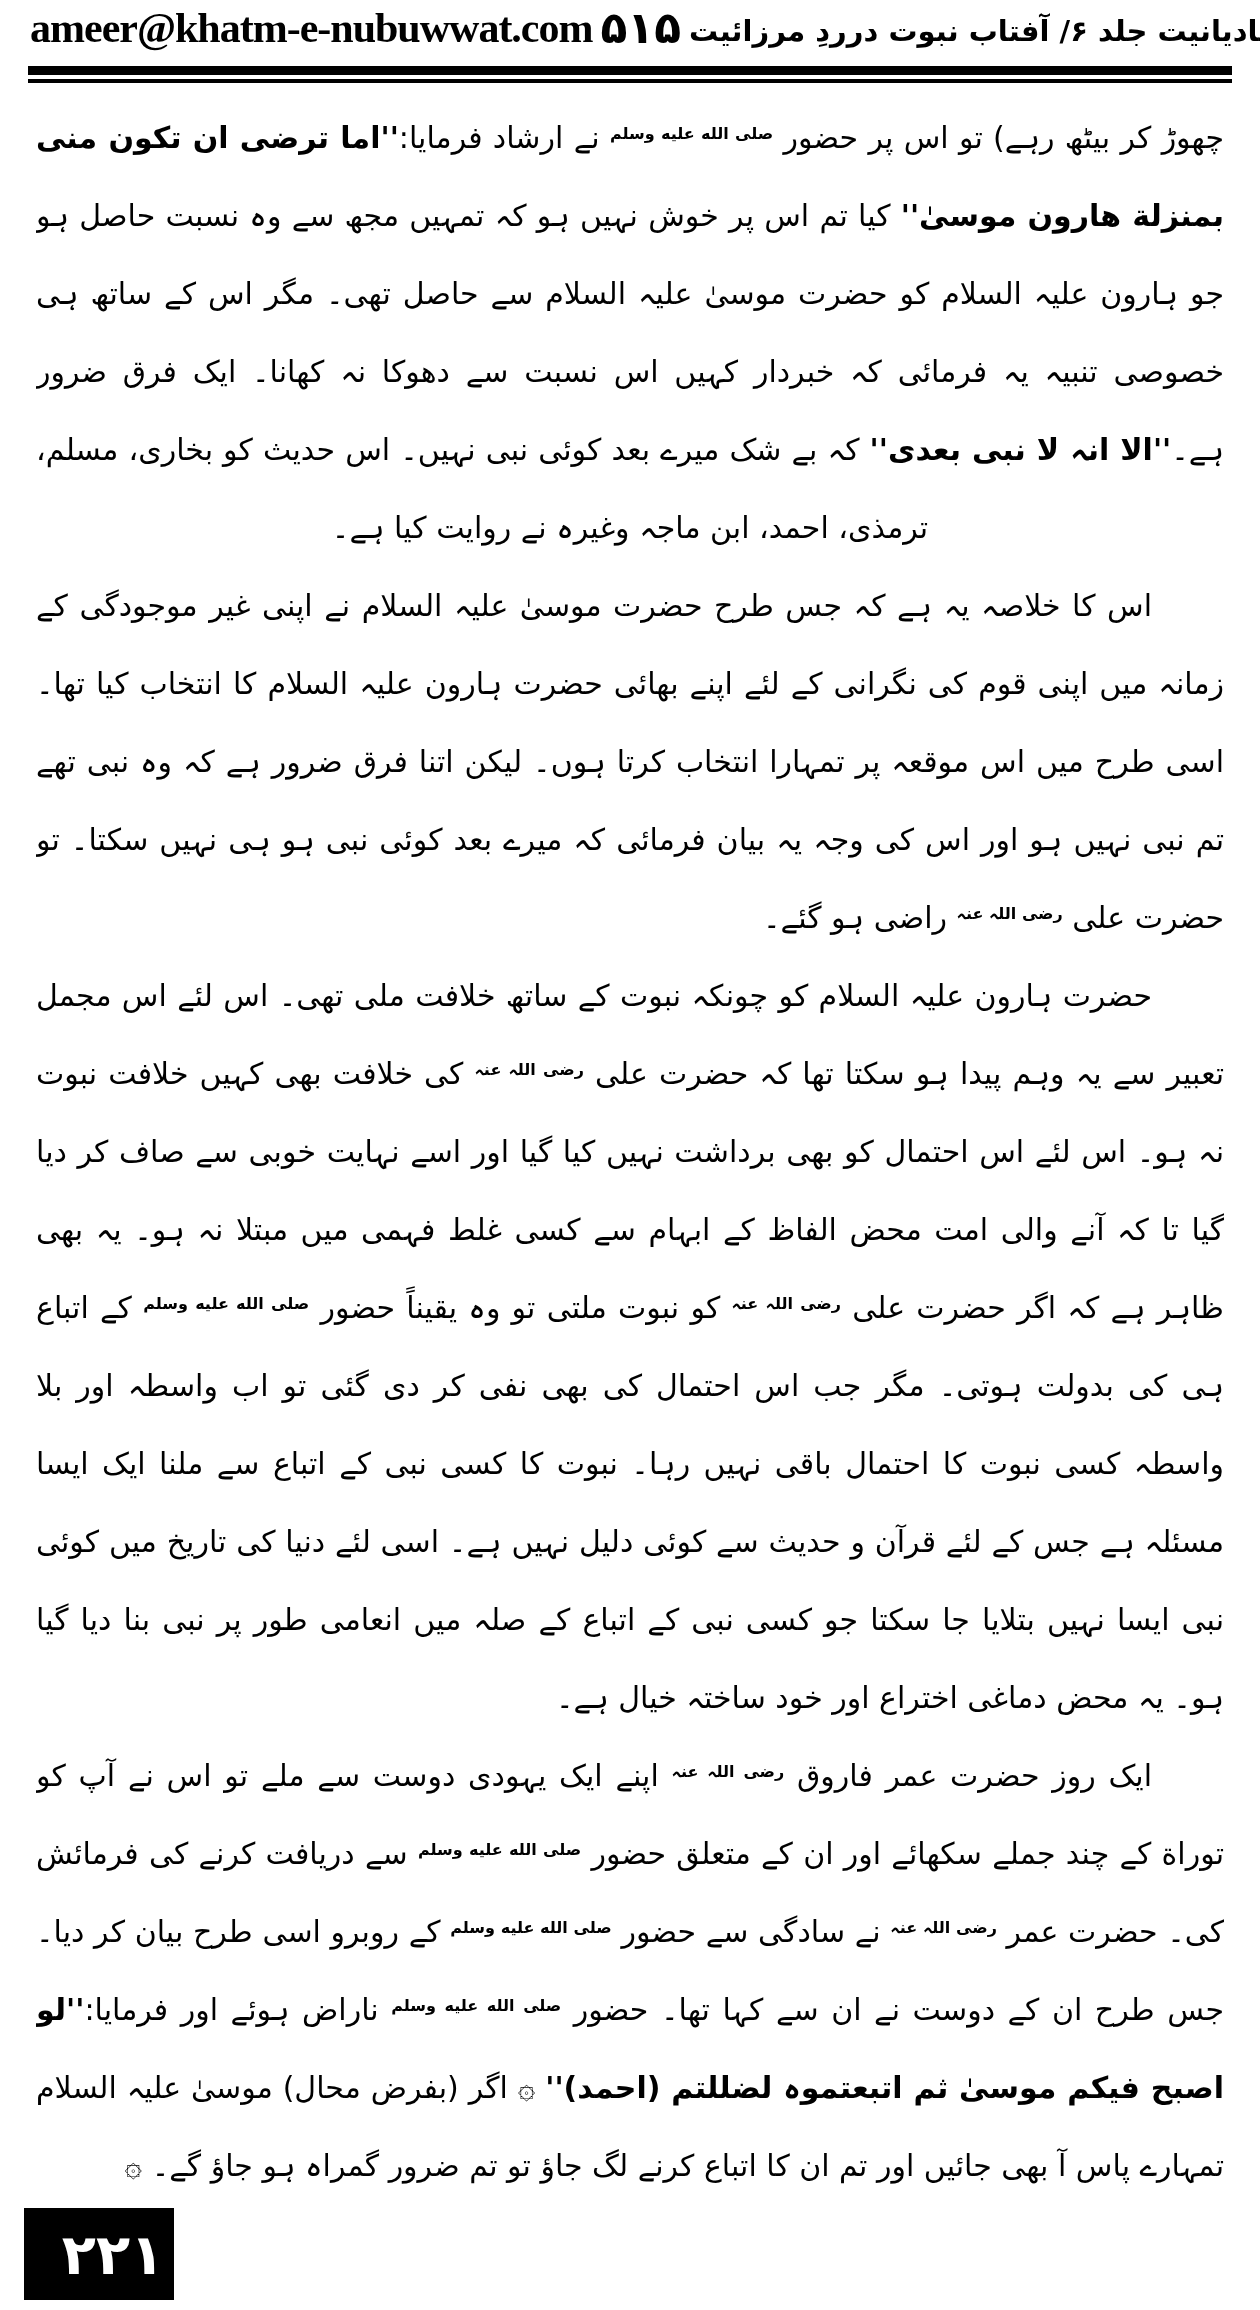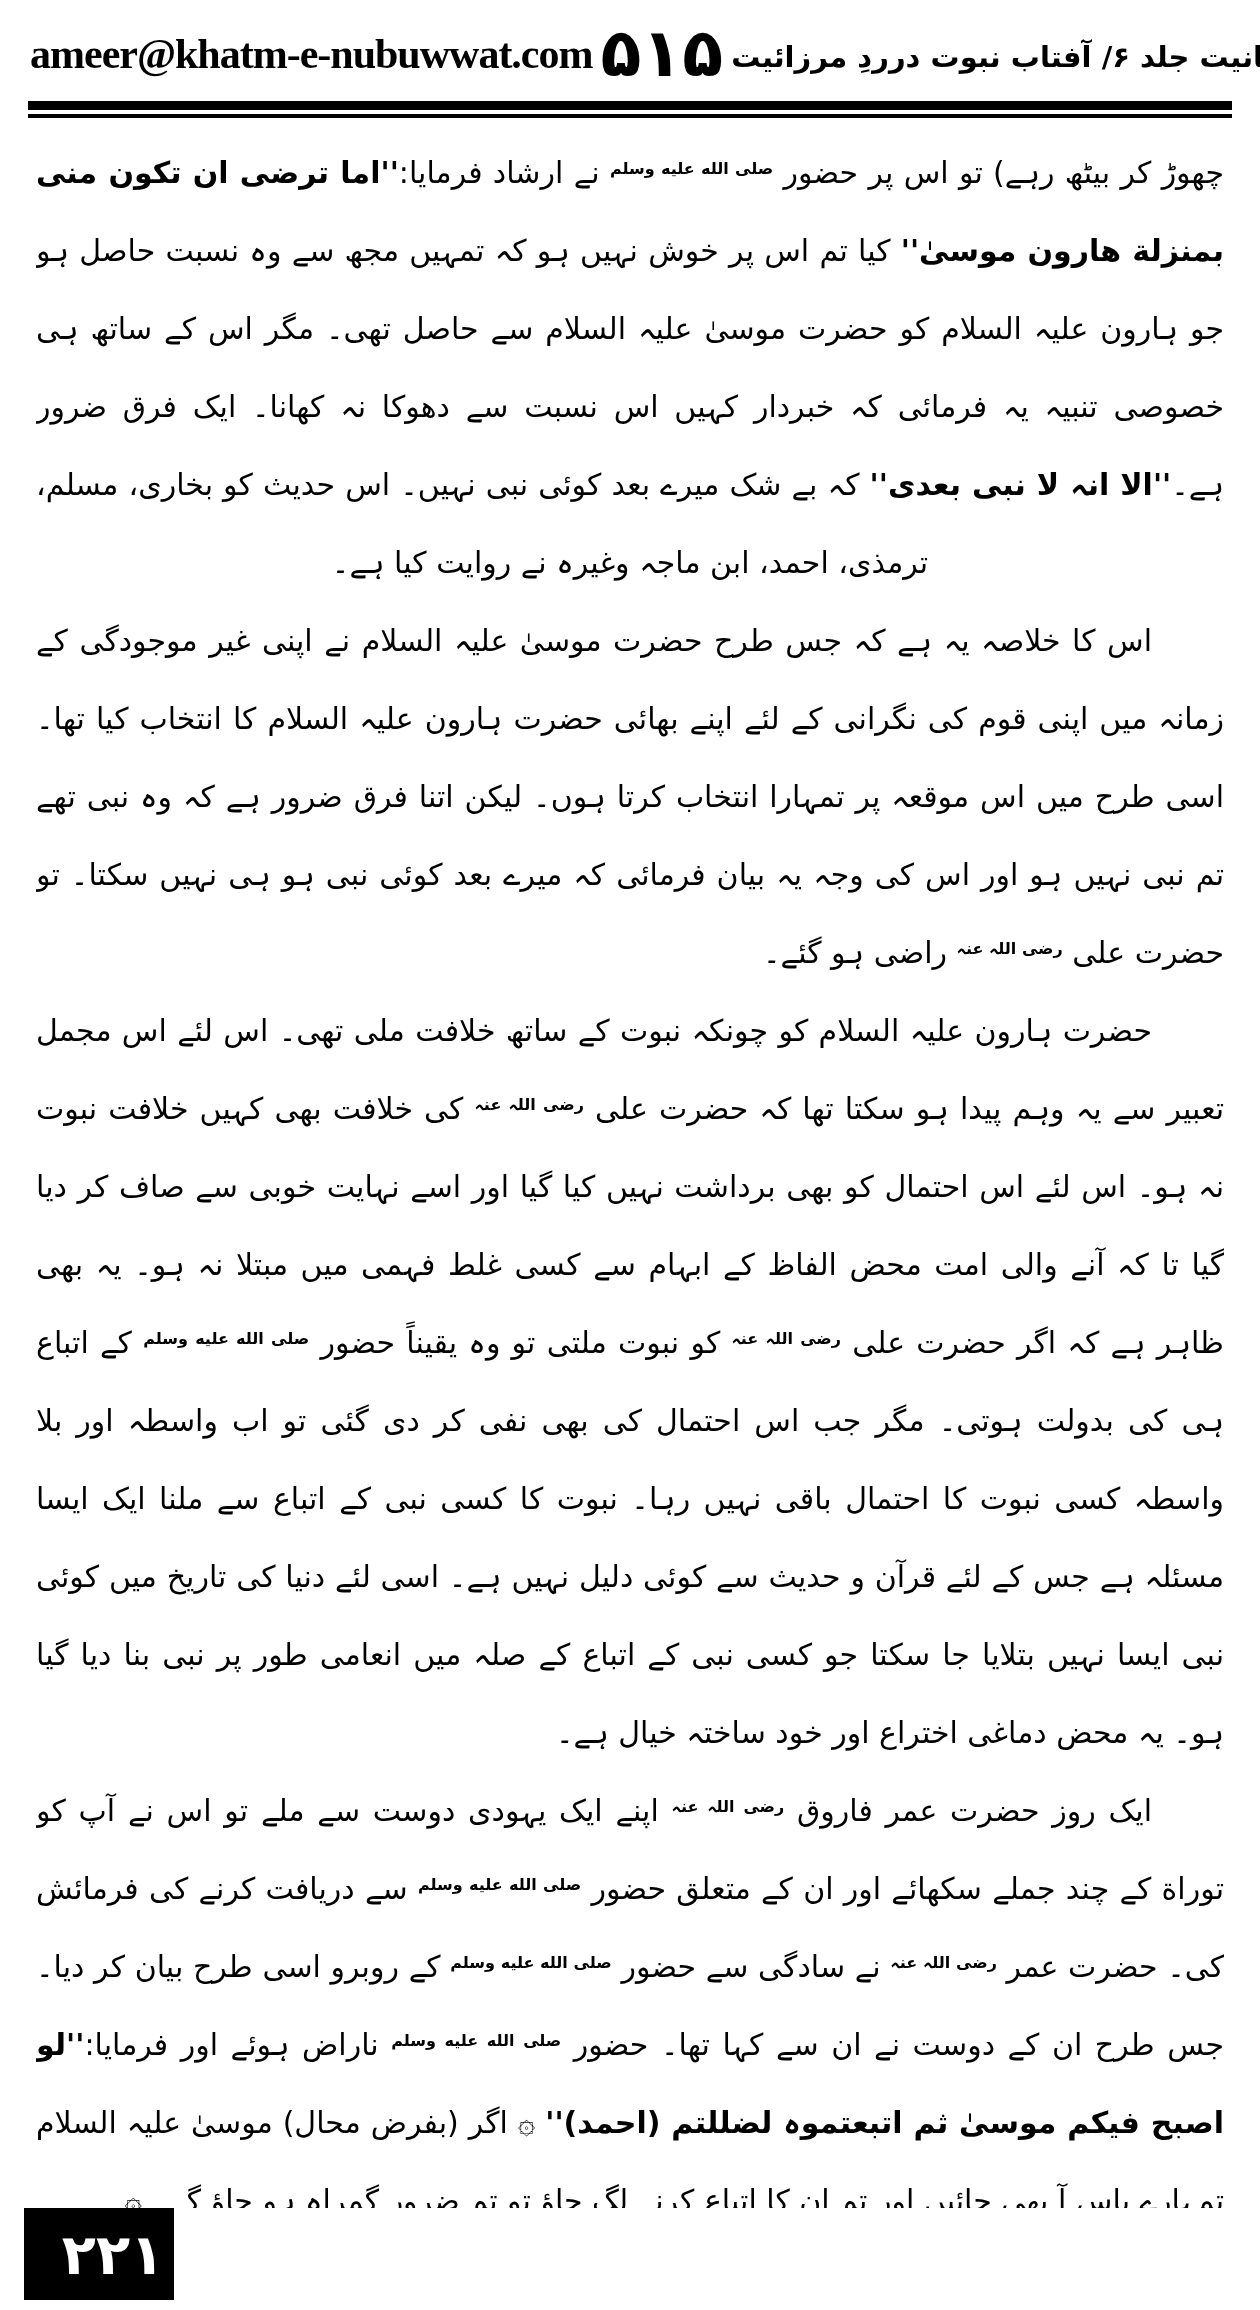--- a/index.html
+++ b/index.html
@@ -5,27 +5,27 @@
   html,body{margin:0;padding:0;}
   body{
     width:1260px;height:2310px;background:#ffffff;color:#000;
     font-family:"DejaVu Sans",sans-serif;overflow:hidden;
   }
   .page{width:1260px;height:2310px;display:flex;flex-direction:column;box-sizing:border-box;}
 
   
   .header{
     display:flex;align-items:center;justify-content:space-between;
-    padding:20px 30px 4px 30px;
+    padding:4px 30px 4px 30px;
   }
   .email{
     font-family:"Liberation Serif",serif;font-weight:bold;font-size:42px;
     letter-spacing:-1px;white-space:nowrap;
   }
-  .pagenum{font-size:67px;font-weight:bold;line-height:1;padding:0 8px;}
+  .pagenum{font-size:44px;font-weight:bold;line-height:1;padding:0 8px;}
   .title{
     direction:rtl;font-size:29px;font-weight:bold;white-space:nowrap;
     padding-top:6px;
   }
   .rule{margin:10px 28px 0 28px;}
   .rule-thick{height:9px;background:#000;}
   .rule-thin{height:4px;background:#000;margin-top:4px;}
 
   
   .body-text{

